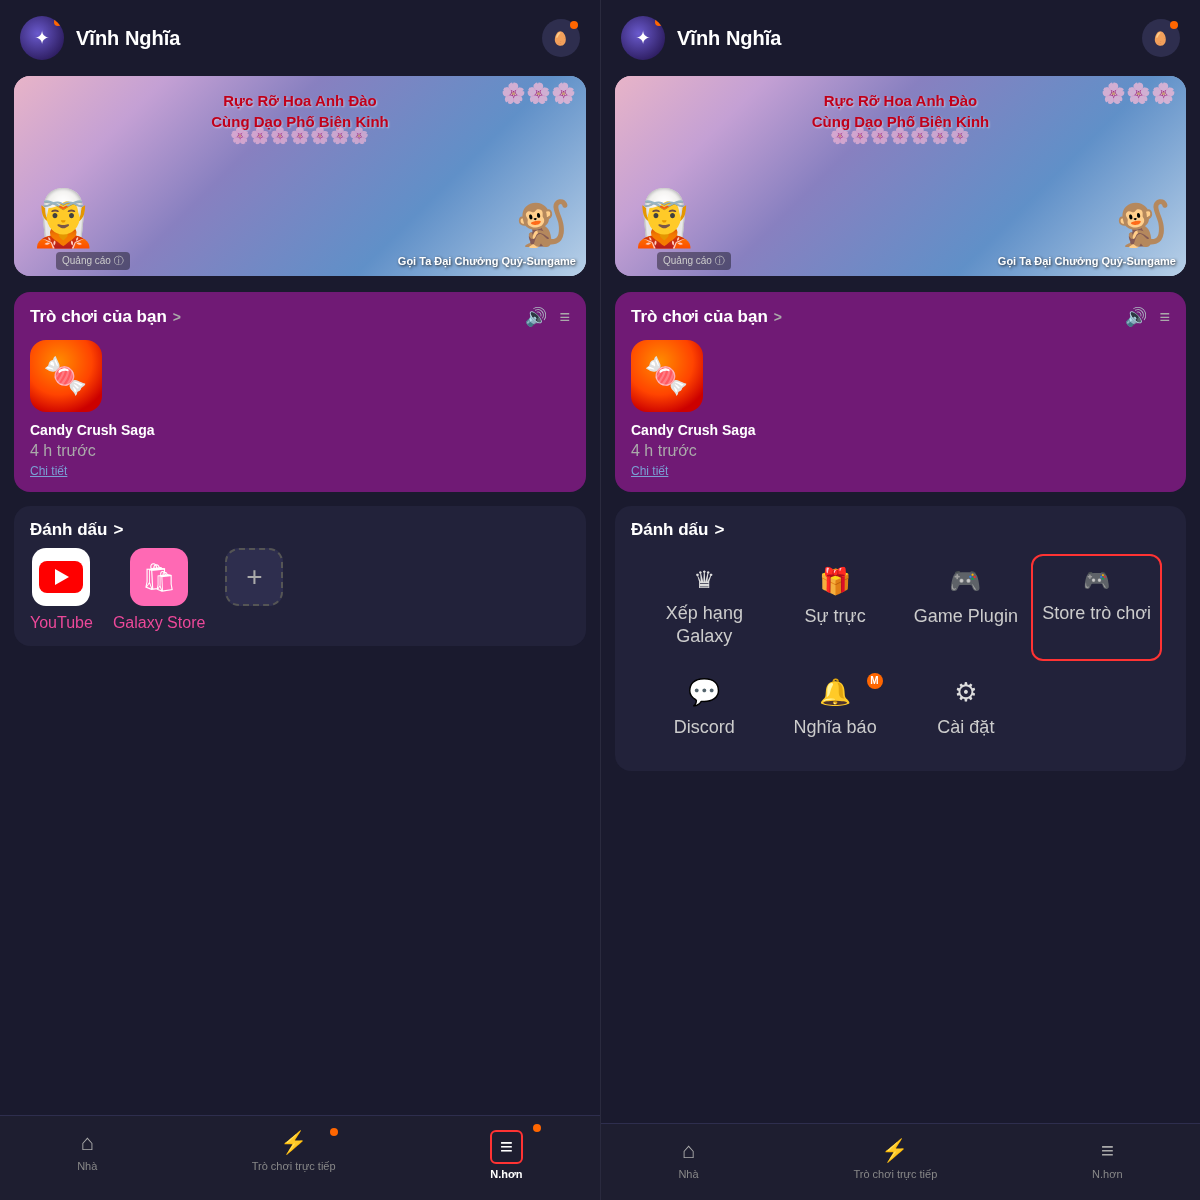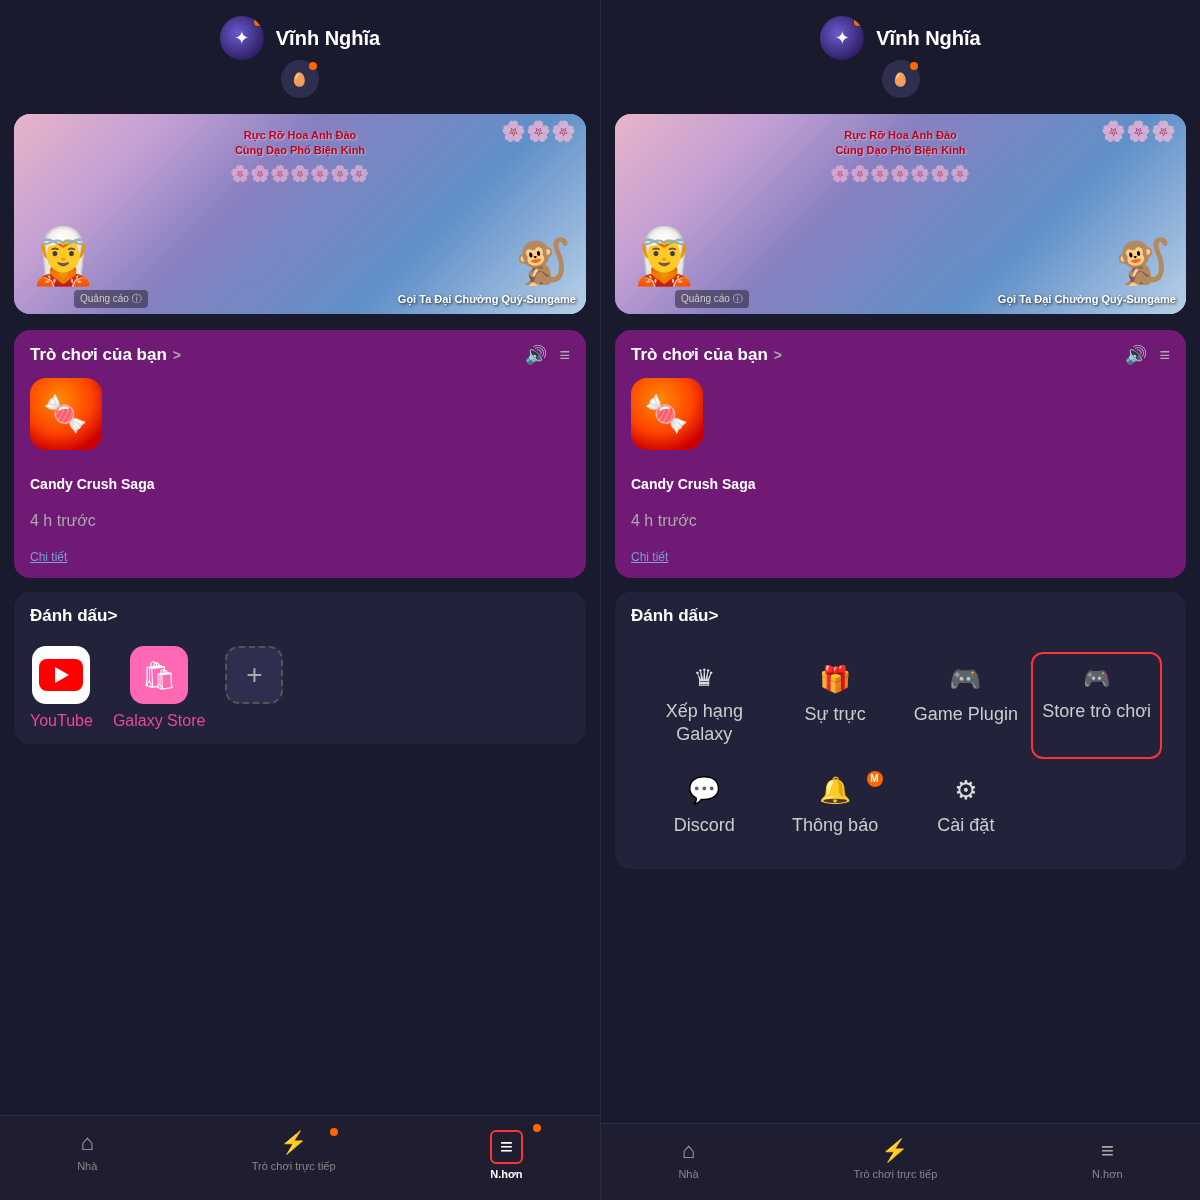--- a/index.html
+++ b/index.html
@@ -24,21 +24,20 @@
     .panel + .panel {
       border-left: 1px solid #2a2a3e;
     }
 
     
     .header {
       display: flex;
       align-items: center;
       padding: 16px 20px 12px;
       justify-content: space-between;
-      flex-direction: column;
     }
     .header-left {
       display: flex;
       align-items: center;
       gap: 12px;
     }
     .avatar {
       width: 44px;
       height: 44px;
       border-radius: 50%;
@@ -117,31 +116,31 @@
       font-size: 20px;
       opacity: 0.7;
     }
     .banner-title {
       position: absolute;
       top: 14px;
       left: 50%;
       transform: translateX(-50%);
       text-align: center;
       color: #c0001a;
-      font-size: 11px;
+      font-size: 15px;
       font-weight: 800;
       white-space: nowrap;
       text-shadow: 1px 1px 2px rgba(255,255,255,0.5);
       line-height: 1.4;
       width: 100%;
     }
     .banner-bottom {
       position: absolute;
       bottom: 6px;
-      left: 28px;
+      left: 10px;
       right: 10px;
       display: flex;
       align-items: center;
       justify-content: space-between;
       padding-left: 32px;
     }
     .ad-label {
       background: rgba(0,0,0,0.4);
       color: #ccc;
       font-size: 10px;
@@ -190,21 +189,21 @@
     }
     .section-icon {
       color: #aaa;
       font-size: 18px;
       cursor: pointer;
     }
     .game-item {
       display: flex;
       flex-direction: column;
       align-items: flex-start;
-      gap: 20px;
+      gap: 4px;
     }
     .game-icon {
       width: 72px;
       height: 72px;
       border-radius: 16px;
       overflow: hidden;
       background: radial-gradient(circle at 40% 30%, #ff8c00, #ff4400 50%, #cc0000 80%);
       display: flex;
       align-items: center;
       justify-content: center;
@@ -238,23 +237,24 @@
       margin: 4px 14px 10px;
       background: #22223a;
       border-radius: 16px;
       padding: 14px 16px;
       flex-shrink: 0;
     }
     .bookmarks-title {
       color: #fff;
       font-size: 17px;
       font-weight: 700;
-      margin-bottom: 20px;
-      display: flex;
-      align-items: center;
+      margin-bottom: 8px;
+      display: flex;
+      align-items: center;
+      gap: 6px;
     }
     .bookmarks-grid {
       display: flex;
       gap: 20px;
       align-items: flex-start;
     }
     .bookmark-item {
       display: flex;
       flex-direction: column;
       align-items: center;
@@ -603,21 +603,21 @@
       </div>
 
       <div class="plugin-item">
         <span class="plugin-icon">💬</span>
         <span class="plugin-label">Discord</span>
       </div>
 
       <div class="plugin-item" style="position:relative;">
         <span class="plugin-icon">🔔</span>
         <div class="badge-m">M</div>
-        <span class="plugin-label">Thông báo</span>
+        <span class="plugin-label">Nghĩa báo</span>
       </div>
 
       <div class="plugin-item">
         <span class="plugin-icon">⚙</span>
         <span class="plugin-label">Cài đặt</span>
       </div>
 
     </div>
   </div>
 

